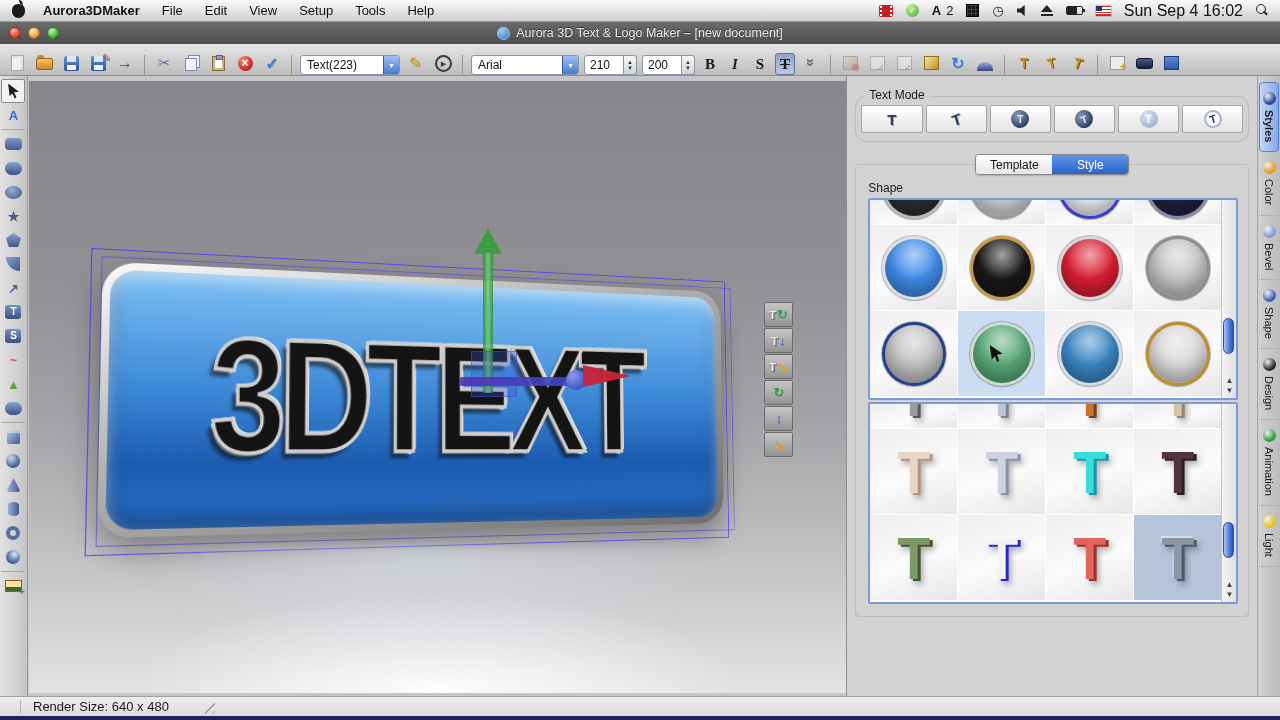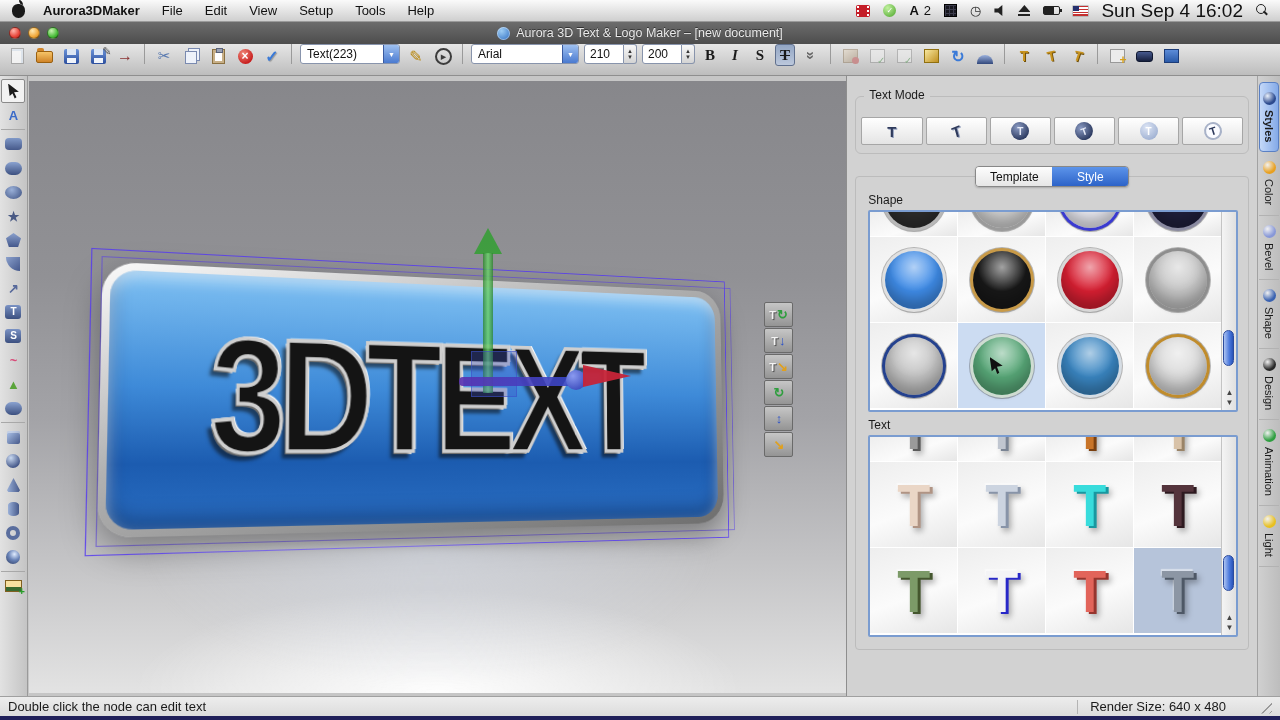--- a/index.html
+++ b/index.html
@@ -24,37 +24,37 @@
   .i-grid{width:13px;height:13px;background-color:#17171f;background-image:linear-gradient(#3c3c4c 1px,transparent 1px),linear-gradient(90deg,#3c3c4c 1px,transparent 1px);background-size:4px 4px;border:1px solid #000}
   .i-tm::after{content:"◷";font-size:13px;color:#333}
   .i-vol{width:11px;height:11px;background:#222;clip-path:polygon(0 32%,34% 32%,72% 0,72% 100%,34% 68%,0 68%)}
   .i-eject{width:12px;height:11px;position:relative}
   .i-eject::before{content:"";position:absolute;left:0;right:0;top:0;height:7px;background:#222;clip-path:polygon(50% 0,100% 100%,0 100%)}
   .i-eject::after{content:"";position:absolute;left:0;right:0;bottom:0;height:2.5px;background:#222}
   .i-batt{width:17px;height:9px;border:1px solid #222;border-radius:2px;background:linear-gradient(90deg,#222 0 70%,transparent 70%);position:relative}
   .i-batt::after{content:"";position:absolute;right:-3px;top:1.5px;width:2px;height:3px;background:#222}
   .i-flag{width:15px;height:10px;background:repeating-linear-gradient(180deg,#c43030 0 1.4px,#fff 1.4px 2.8px);position:relative;box-shadow:0 0 0 .5px #999}
   .i-flag::after{content:"";position:absolute;left:0;top:0;width:6px;height:5px;background:#26306e}
-  .mb-clock{font-size:19px;white-space:nowrap}
+  .mb-clock{font-size:16px;white-space:nowrap}
   .i-spot{width:12px;height:13px;position:relative}
   .i-spot::before{content:"";position:absolute;left:0;top:0;width:8px;height:8px;border:1.6px solid #222;border-radius:50%}
   .i-spot::after{content:"";position:absolute;left:7px;top:8px;width:5px;height:1.8px;background:#222;transform:rotate(45deg)}
 
   
   .titlebar{height:22px;background:linear-gradient(180deg,#6c6c6c,#4d4d4d);display:flex;align-items:center;justify-content:center;position:relative}
   .lights{position:absolute;left:9px;display:flex;gap:7px}
   .light{width:12px;height:12px;border-radius:50%;border:.5px solid rgba(0,0,0,.35)}
   .light.red{background:radial-gradient(circle at 35% 28%,#ffb4aa,#e8453a 60%,#a02217)}
   .light.yellow{background:radial-gradient(circle at 35% 28%,#ffe9b2,#f2a93c 60%,#b27314)}
   .light.green{background:radial-gradient(circle at 35% 28%,#c9f2b2,#4cbe3c 60%,#247f14)}
   .wtitle{display:flex;align-items:center;gap:6px;color:#e9e9e9;font-size:12.5px;text-shadow:0 -1px 0 rgba(0,0,0,.5)}
   .doc-ic{width:13px;height:13px;border-radius:50%;background:radial-gradient(circle at 35% 30%,#9ecdf4,#2a6ac0);box-shadow:inset 0 0 0 1px rgba(255,255,255,.4)}
 
   
-  .toolbar{height:32px;background:linear-gradient(180deg,#e6e6e6,#bdbdbd);border-bottom:1px solid #8f8f8f;display:flex;align-items:flex-start;padding:0 6px;gap:5px}
+  .toolbar{height:32px;background:linear-gradient(180deg,#e6e6e6,#bdbdbd);border-bottom:1px solid #8f8f8f;display:flex;align-items:flex-end;padding:0 6px;gap:5px}
   .tbtn{height:24px;min-width:22px;display:flex;align-items:center;justify-content:center}
   .tsep{width:1px;height:20px;background:#9a9a9a;margin:0 3px}
   .i-new{width:13px;height:16px;background:#fdfdfd;border:1px solid #9a9a9a;box-shadow:inset -2px 2px 0 #dfe8f2;opacity:.75}
   .i-open{width:17px;height:12px;background:linear-gradient(180deg,#f6c468,#d08428);border:1px solid #9a6010;border-radius:2px;position:relative;margin-top:2px}
   .i-open::before{content:"";position:absolute;top:-4px;left:0;width:7px;height:3px;background:#d08428;border-radius:2px 2px 0 0}
   .i-save{width:15px;height:15px;background:linear-gradient(180deg,#6a92d8,#2c4f9e);border-radius:2px;position:relative}
   .i-save::before{content:"";position:absolute;left:3px;top:0;width:9px;height:6px;background:#dce6f4}
   .i-save::after{content:"";position:absolute;left:3px;bottom:1px;width:9px;height:5px;background:#f0f4fa}
   .i-saveas{position:relative}
   .i-saveas .pen::after{content:"✎";position:absolute;right:-6px;top:-4px;font-size:11px;color:#5a5a5a}
@@ -151,21 +151,21 @@
   
   .rregion{width:434px;display:flex;flex-direction:column;background:#d2d2d2;border-left:1px solid #8e8e8e}
   .ptitlebar{height:24px;position:relative;display:flex;align-items:center;justify-content:center;font-size:12px;color:#222;border-bottom:1px solid #b2b2b2}
   .pbtns{position:absolute;right:8px;top:4px;display:flex;gap:6px;align-items:center}
   .pb-restore{width:14px;height:13px;border:1.5px solid #4a4a4a;border-radius:2px;position:relative;background:#d2d2d2}
   .pb-restore::after{content:"";position:absolute;left:2px;top:2px;width:6px;height:5px;border:1.2px solid #4a4a4a}
   .pb-close{width:15px;height:15px;border-radius:50%;background:#4a4a4a;color:#e8e8e8;font-size:10px;font-weight:bold;display:flex;align-items:center;justify-content:center;line-height:1}
   .pb-close::after{content:"×"}
   .rbody{flex:1;display:flex;min-height:0}
   .props{width:410px;position:relative;font-size:12px;color:#1a1a1a}
-  .tmgroup{margin:20px 8px 4px;border:1px solid #bcbcbc;border-radius:6px;padding:20px 5px 8px;position:relative}
+  .tmgroup{margin:20px 8px 4px;border:1px solid #bcbcbc;border-radius:11px;padding:8px 5px 8px;position:relative}
   .tmlabel{position:absolute;top:-9px;left:8px;background:#d2d2d2;padding:0 5px;font-size:12px}
   .tmrow{display:flex;gap:3px}
   .tmbtn{flex:1;height:28px;background:linear-gradient(180deg,#fff,#e4e4e4);border:1px solid #a6a6a6;border-radius:2px;display:flex;align-items:center;justify-content:center}
   .tmic{font-weight:bold;color:#2e3a5c;display:flex;align-items:center;justify-content:center}
   .tm-flat .tmic{font-size:15px;text-shadow:1px 1px 0 #98a4c0}
   .tm-tilt .tmic{font-size:15px;transform:rotate(-22deg) skewX(-6deg);text-shadow:1px 1px 0 #98a4c0}
   .tm-sphere .tmic,.tm-sphere-tilt .tmic{width:18px;height:18px;border-radius:50%;background:radial-gradient(circle at 38% 30%,#8c9cc4,#2c3a60 75%);color:#e8ecf8;font-size:10px}
   .tm-sphere-tilt .tmic{transform:rotate(-20deg)}
   .tm-light .tmic{width:18px;height:18px;border-radius:50%;background:radial-gradient(circle at 38% 30%,#dde5f5,#8ea2c8);color:#fff;font-size:10px}
   .tm-ring .tmic{width:18px;height:18px;border-radius:50%;border:2px solid #a8b2c8;background:#fafbff;color:#2e3a5c;font-size:11px;transform:rotate(-18deg)}
@@ -548,21 +548,20 @@
                     <span class="swatch" style="--c: #dadada; --r: #c08c2c;"></span>
                   </div>
                 </div>
               <div class="vscroll">
                   <span class="thumb"></span>
                   <span class="sarrow up">▲</span>
                   <span class="sarrow dn">▼</span>
                 </div>
             </div>
 
-            <div class="slabel">Text</div>
             <div class="gridbox">
               <div class="cells">
                   <div class="cell partial">
                     <span class="tswatch" style="--c: #9a9a9a; --s: #5a5a5a;">T</span>
                   </div>
                   <div class="cell partial">
                     <span class="tswatch" style="--c: #c0c6d0; --s: #7a8494;">T</span>
                   </div>
                   <div class="cell partial">
                     <span class="tswatch" style="--c: #c87428; --s: #7a4010;">T</span>
@@ -633,20 +632,19 @@
             <div class="vtab">
               <span class="tabicon" style="--c: #e8c020;"></span>
               <span>Light</span>
             </div>
           </div>
       </div>
     </div>
   </div>
 
   <div class="statusbar">
-    <span class="sb-hint">Double click the node can edit text</span>
     <span class="sb-sep"></span>
     <span class="sb-right">Render Size: 640 x 480</span>
     <span class="sb-grip"></span>
   </div>
   <div class="navy"></div>
 
 </div>
 
 </body></html>

